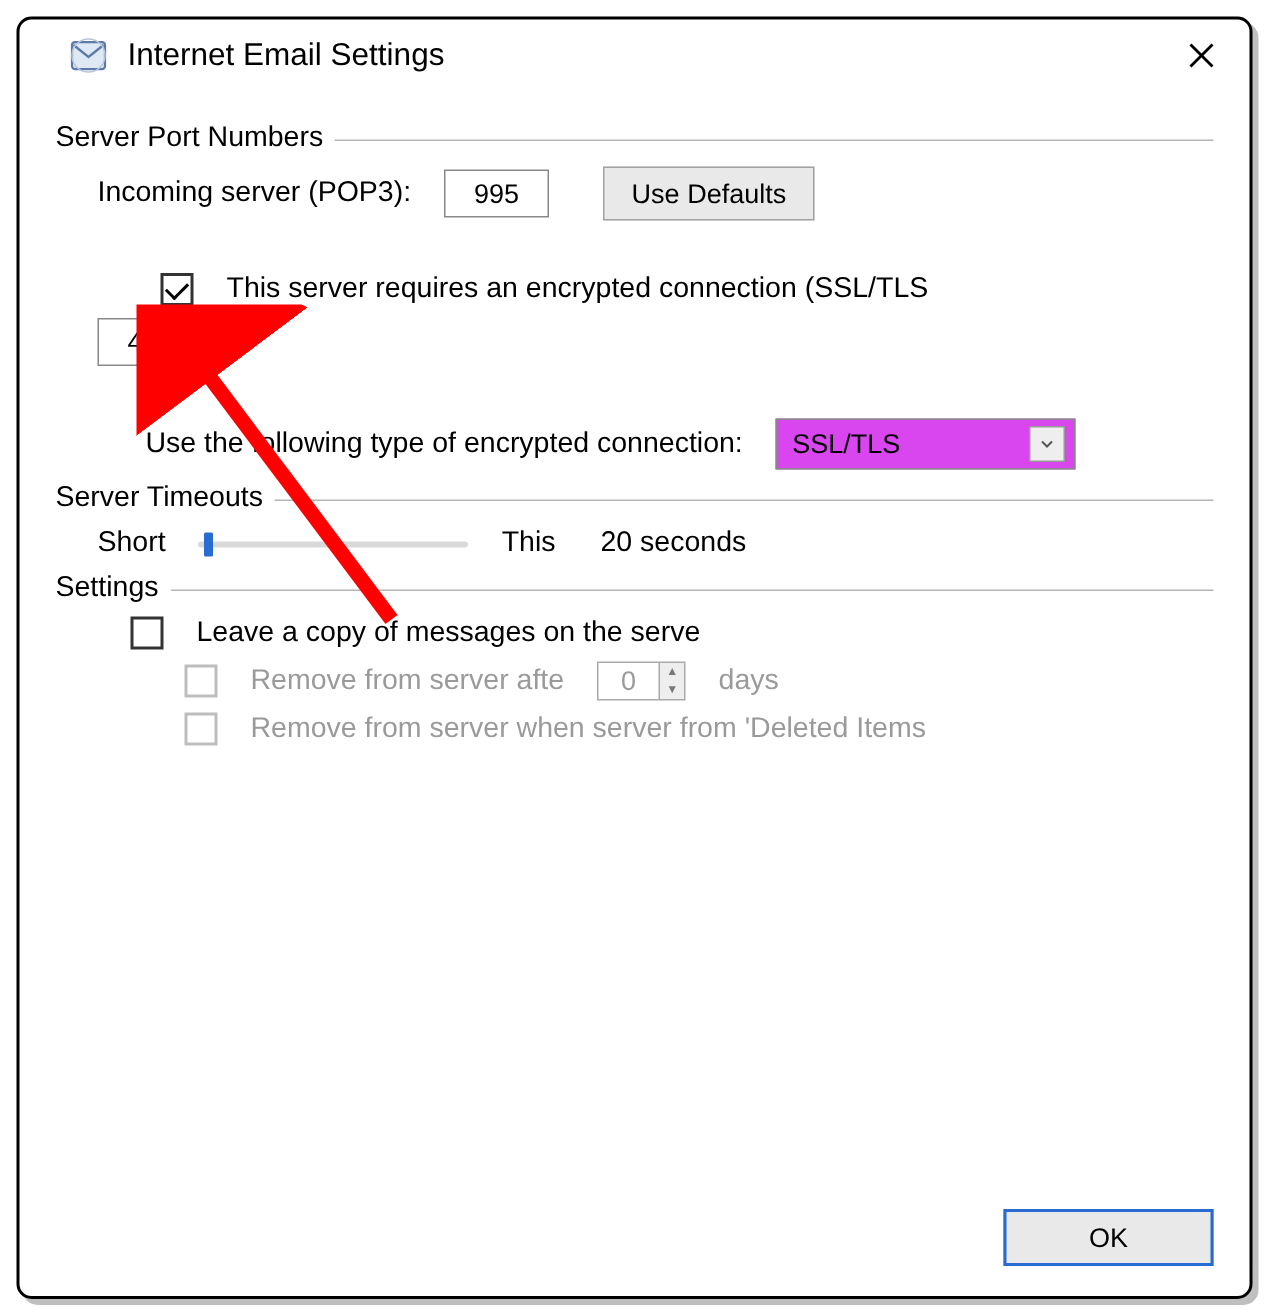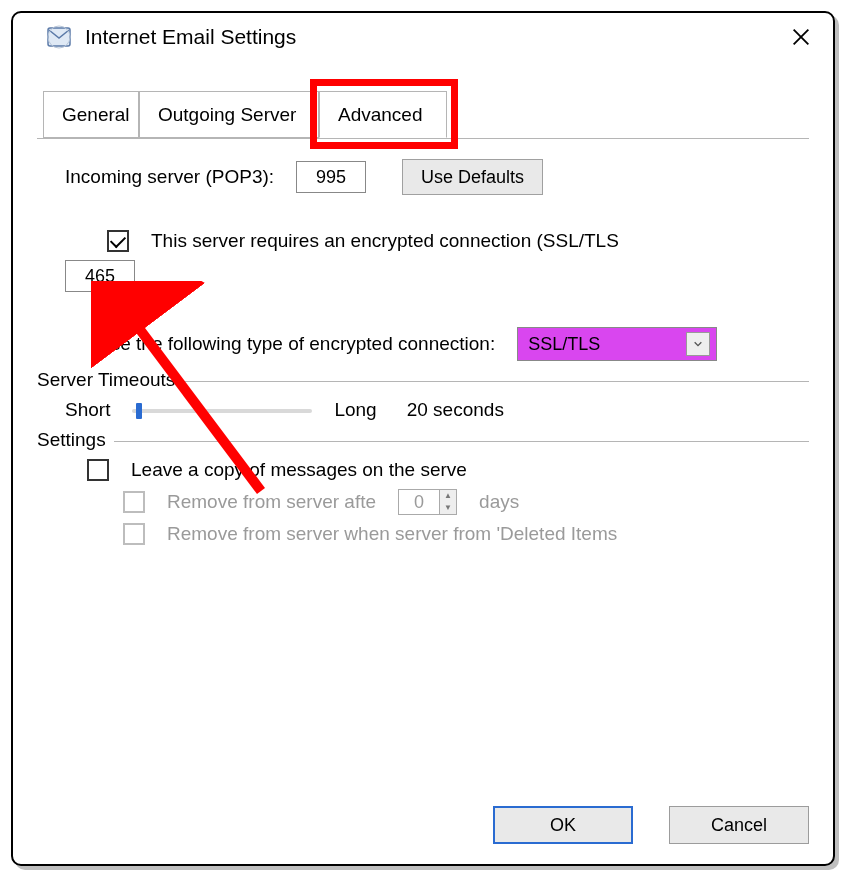--- a/index.html
+++ b/index.html
@@ -231,36 +231,28 @@
     </span>
     <span class="win-title">Internet Email Settings</span>
     <div class="close-x">
       <svg viewBox="0 0 24 24" width="22" height="22">
         <line x1="4" y1="4" x2="20" y2="20" stroke="#000" stroke-width="2"></line>
         <line x1="20" y1="4" x2="4" y2="20" stroke="#000" stroke-width="2"></line>
       </svg>
     </div>
   </div>
 
-  <div class="tabs">
-    <div class="tab tab-general">
-      <span>General</span>
-    </div>
-    <div class="tab tab-outgoing">
-      <span>Outgoing Server</span>
-    </div>
-    <div class="tab tab-advanced active">
-      <span>Advanced</span>
-    </div>
-    <div class="tab-highlight"></div>
-  </div>
 
   <div class="body">
 
     <div class="group">
+      <div class="group-head">
+        <span class="group-label">Server Port Numbers</span>
+        <span class="rule"></span>
+      </div>
 
       <div class="row">
         <span class="lbl">Incoming server (POP3):</span>
         <input class="txt" type="text" value="995" style="">
         <button class="btn" type="button">Use Defaults</button>
       </div>
 
       <div class="row indent2" style="margin-left:70px;">
         <span class="checkbox checked"></span>
         <span class="lbl">This server requires an encrypted connection (SSL/TLS</span>
@@ -287,21 +279,21 @@
       <div class="group-head">
         <span class="group-label">Server Timeouts</span>
         <span class="rule"></span>
       </div>
       <div class="row">
         <span class="lbl">Short</span>
         <div class="slider">
           <div class="slider-track"></div>
           <div class="slider-thumb"></div>
         </div>
-        <span class="lbl">Long</span>
+        <span class="lbl">This</span>
         <span class="lbl" style="margin-left:8px">20 seconds</span>
       </div>
     </div>
 
     <div class="group">
       <div class="group-head">
         <span class="group-label">Settings</span>
         <span class="rule"></span>
       </div>
 
@@ -335,16 +327,15 @@
           <path d="M0,0 L18,8 L0,16 Z" fill="#ff0000"></path>
         </marker>
       </defs>
       <line x1="170" y1="210" x2="26" y2="18" stroke="#ff0000" stroke-width="10" marker-end="url(#ahead)"></line>
     </svg>
 
   </div>
 
   <div class="footer">
     <button type="button" class="primary">OK</button>
-    <button type="button">Cancel</button>
   </div>
 
 </div>
 
 </body></html>

